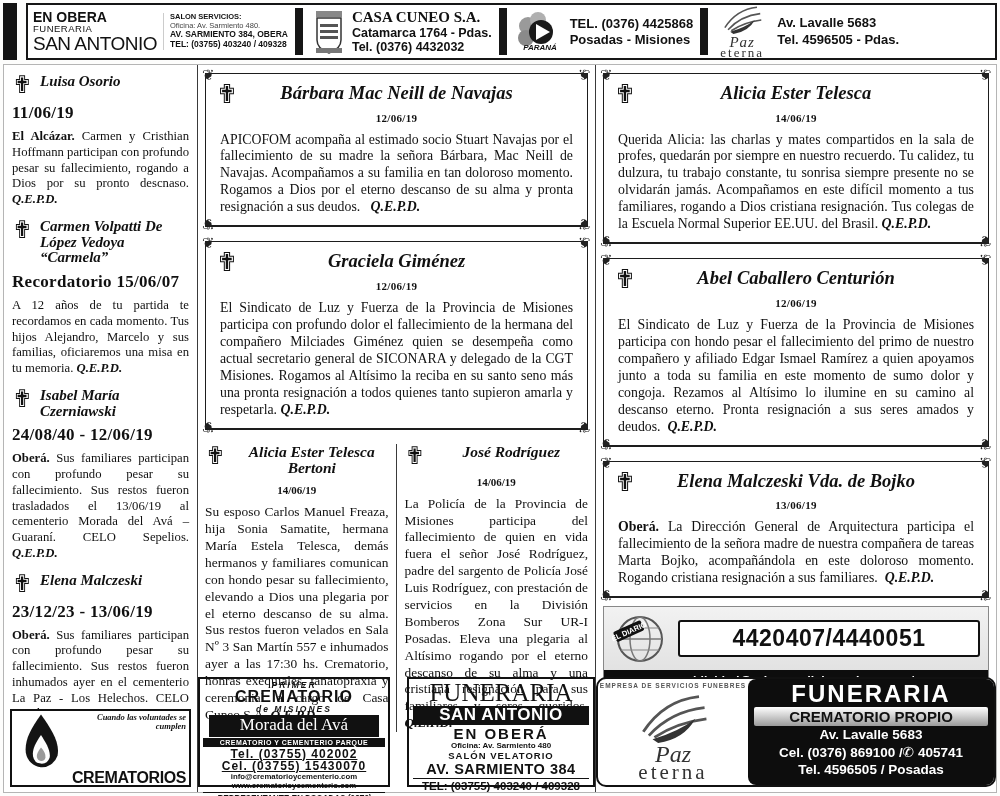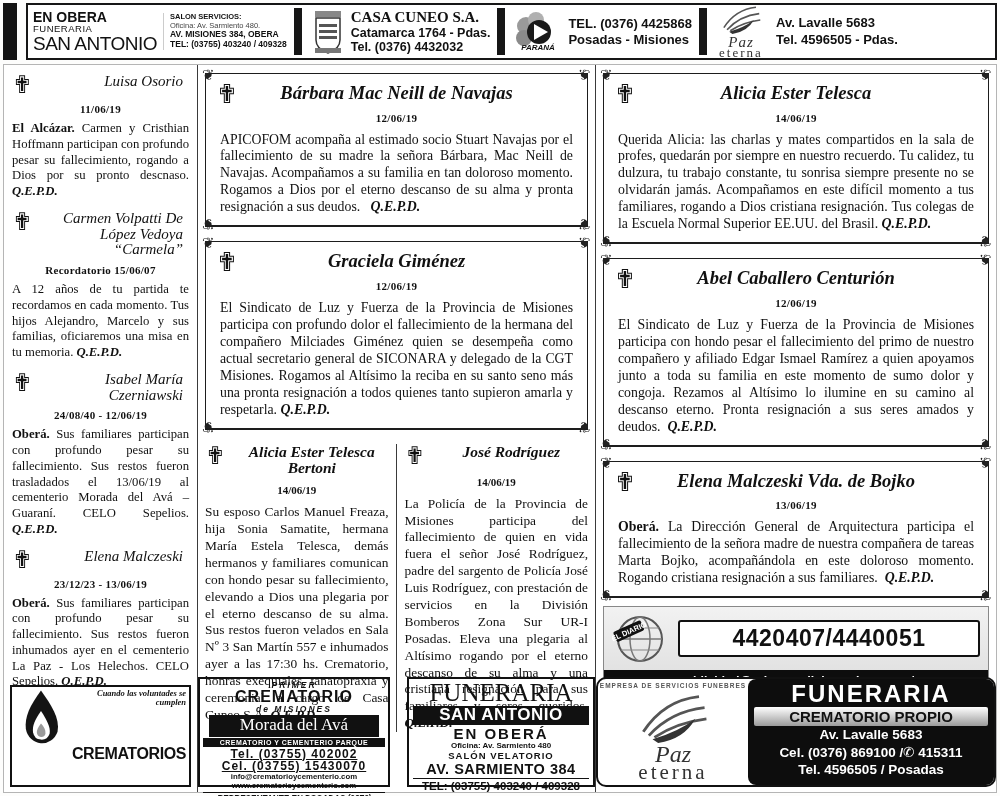--- a/index.html
+++ b/index.html
@@ -40,22 +40,22 @@
   #frame { position:absolute; top:64px; left:3px; right:3px; bottom:3px; border:1px solid #b5b5b5; display:flex; background:#fff; }
   .col { position:relative; }
   #col-left  { width:194px; border-right:1px solid #3a3a3a; padding:8px 8px 0 8px; }
   #col-mid   { width:398px; border-right:1px solid #3a3a3a; padding:8px 7px 0 7px; }
   #col-right { flex:1; padding:8px 7px 0 7px; }
   
   .cross { font-family:"DejaVu Sans",sans-serif; color:#111; line-height:1; }
   .obit-sm { margin-bottom:10px; }
   .obit-sm .head { display:flex; align-items:flex-start; }
   .obit-sm .cross { font-size:24px; width:28px; flex:none; }
-  .obit-sm .nm { flex:1; text-align:right; font-weight:normal; font-style:italic; font-size:15px; line-height:1.05; padding:1px 6px 0 0; }
-  .obit-sm .dt { text-align:center; font-weight:bold; font-size:11px; margin:6px 0 6px 0; letter-spacing:.3px; }
+  .obit-sm .nm { flex:1; text-align:left; font-weight:bold; font-style:italic; font-size:15px; line-height:1.05; padding:1px 6px 0 0; }
+  .obit-sm .dt { text-align:left; font-weight:bold; font-size:17px; margin:6px 0 6px 0; letter-spacing:.3px; }
   .obit-sm .bd { font-size:12.7px; line-height:1.24; text-align:justify; }
   .lead { font-weight:bold; }
   .qepd { font-weight:bold; font-style:italic; }
   .boxed {
     position:relative; border:1px solid #1d1d1d; border-bottom-width:2px;
     padding:10px 14px 9px 14px; margin-bottom:14px; background:#fff;
   }
   .boxed .cross { position:absolute; left:10px; top:7px; font-size:26px; }
   .boxed .nm { text-align:center; font-weight:bold; font-style:italic; font-size:18.5px; line-height:1; }
   .boxed .dt { text-align:center; font-weight:bold; font-size:11px; margin:9px 0 8px 0; letter-spacing:.3px; }
@@ -70,21 +70,21 @@
   #pair .pcol:first-child { border-right:1px solid #3a3a3a; padding-right:7px; }
   #pair .pcol:last-child { padding-left:8px; }
   .obit-md .head { display:flex; align-items:flex-start; }
   .obit-md .cross { font-size:24px; width:30px; flex:none; }
   .obit-md .nm { flex:1; text-align:center; font-weight:bold; font-style:italic; font-size:15.5px; line-height:1.05; }
   .obit-md .dt { text-align:center; font-weight:bold; font-size:11px; margin:8px 0 8px 0; }
   .obit-md .bd { font-size:13.4px; line-height:1.26; text-align:justify; }
   
   .ad { font-family:"Liberation Sans","DejaVu Sans",sans-serif; }
   
-  #ad-crema { position:absolute; left:6px; right:6px; bottom:5px; height:102px; border:2px solid #111; background:#fff; padding:2px 3px; }
+  #ad-crema { position:absolute; left:6px; right:6px; bottom:5px; height:78px; border:2px solid #111; background:#fff; padding:2px 3px; }
   #ad-crema .top { display:flex; }
   #ad-crema .flame { flex:none; width:52px; height:62px; }
   #ad-crema .tr { flex:1; text-align:right; line-height:1; }
   #ad-crema .tag { font-style:italic; font-weight:bold; font-size:8.5px; font-family:"Liberation Serif",serif; }
   #ad-crema .big { font-weight:bold; font-size:16px; letter-spacing:-.4px; line-height:.95;margin-top:40px; }
   #ad-crema .loc { font-weight:bold; font-size:9.5px; }
   #ad-crema .pill { display:inline-block; background:#111; color:#fff; font-weight:bold; font-size:8.5px; border-radius:9px; padding:2px 8px; margin-top:2px; line-height:1.1; }
   #ad-crema .bot { text-align:center; font-weight:bold; font-size:9px; line-height:1.2; margin-top:1px; }
   
   #ad-morada { position:absolute; left:0; bottom:5px; width:192px; height:110px; border:2px solid #111; text-align:center; padding:1px 3px; }
@@ -137,21 +137,21 @@
 
       <div class="mh-seg">
         <div class="sa-left sans">
           <div class="sa-enobera">EN OBERA</div>
           <div class="sa-funeraria">FUNERARIA</div>
           <div class="sa-name">SAN ANTONIO</div>
         </div>
         <div class="sa-right sans">
           <div class="sa-salon">SALON SERVICIOS:</div>
           <div class="sa-oficina">Oficina: Av. Sarmiento 480.</div>
-          <div class="sa-av">AV. MISIONES 384, OBERA</div>
+          <div class="sa-av">AV. SARMIENTO 384, OBERA</div>
           <div class="sa-tel">TEL: (03755) 403240 / 409328</div>
         </div>
       </div>
 
       <div class="mh-bar"></div>
 
       <div class="mh-seg">
         <svg class="crest" width="30" height="44" viewBox="0 0 30 44">
           <rect x="2" y="1" width="26" height="6" fill="#888"></rect>
           <path d="M3 8 h24 v22 q0 9 -12 13 q-12 -4 -12 -13 Z" fill="#fff" stroke="#333" stroke-width="1.5"></path>
@@ -405,20 +405,20 @@
             </g>
             <path d="M28 52 Q56 44 74 30 Q62 52 34 56 Z" fill="#333"></path>
           </svg>
           <div class="pscript">Paz</div>
           <div class="pword">eterna</div>
         </div>
         <div class="right">
           <div class="t1">FUNERARIA</div>
           <div class="t2">CREMATORIO PROPIO</div>
           <div class="t3">Av. Lavalle 5683</div>
-          <div class="t3"><span>Cel. (0376) 869100 /</span><span class="phone-glyph">✆</span> <span>415311</span></div>
+          <div class="t3"><span>Cel. (0376) 869100 /</span><span class="phone-glyph">✆</span> <span>405741</span></div>
           <div class="t3">Tel. 4596505 / Posadas</div>
         </div>
       </div>
 
     </div>
   </div>
 </div>
 
 </body></html>

